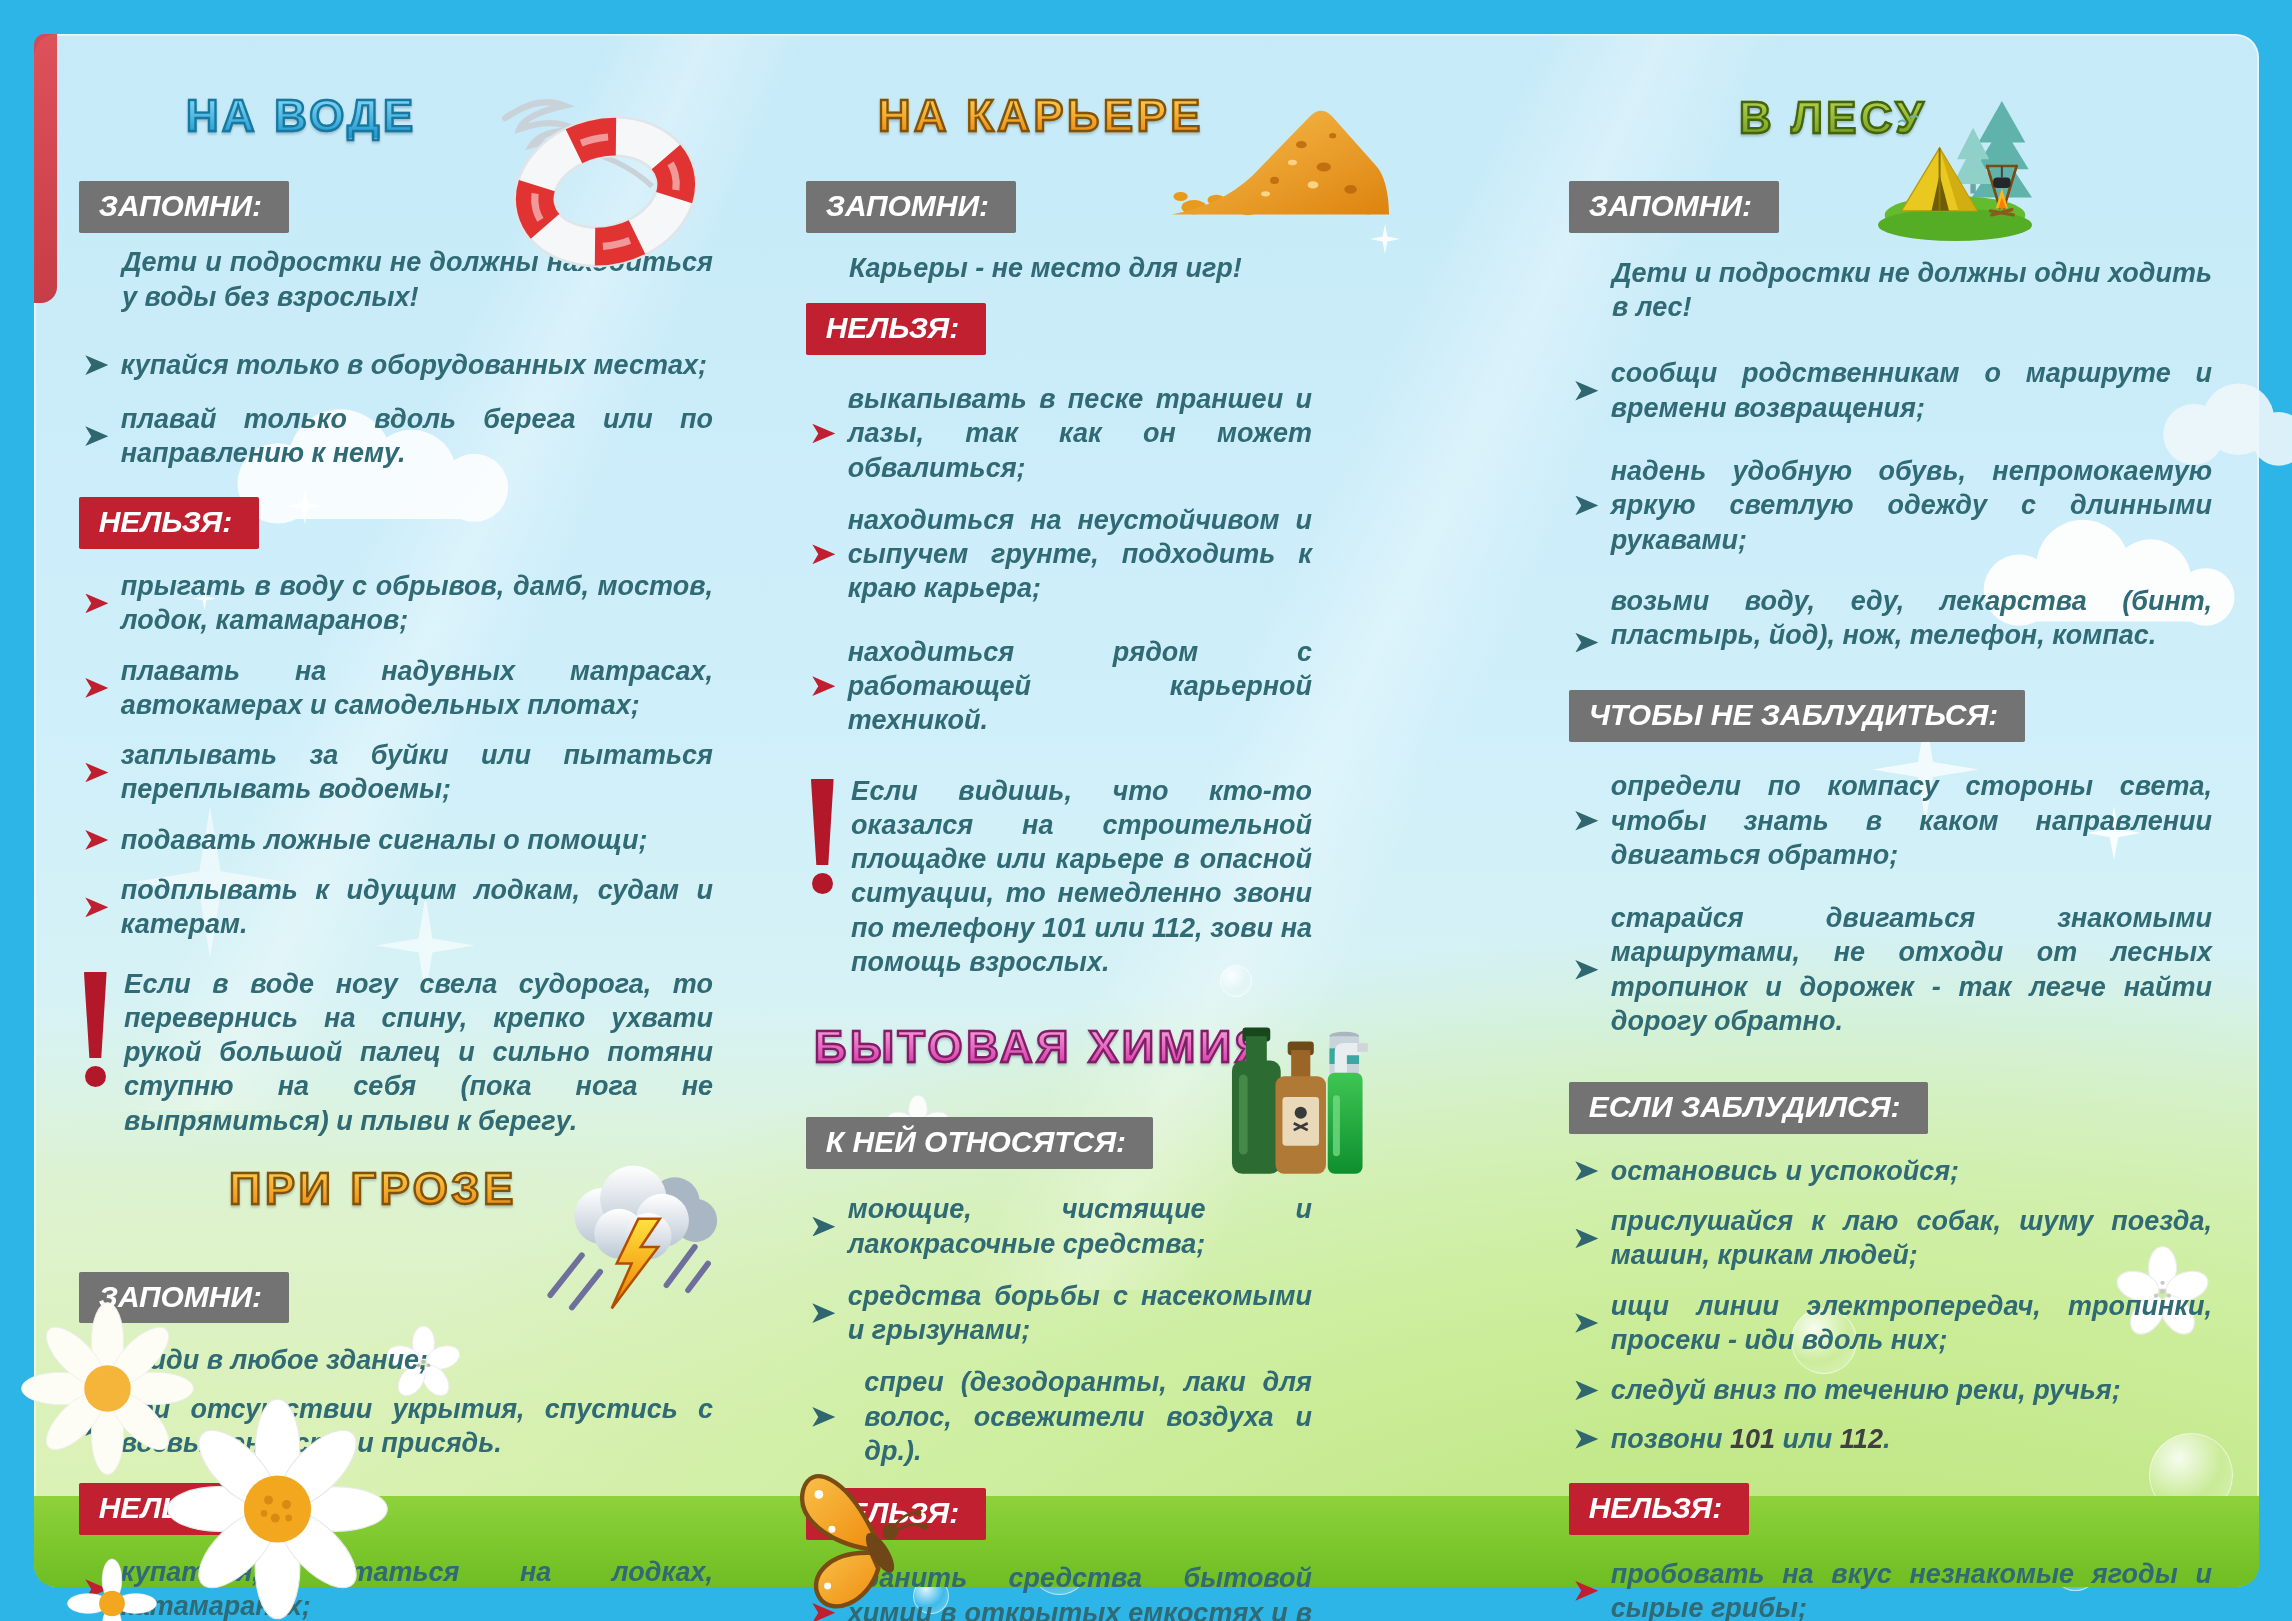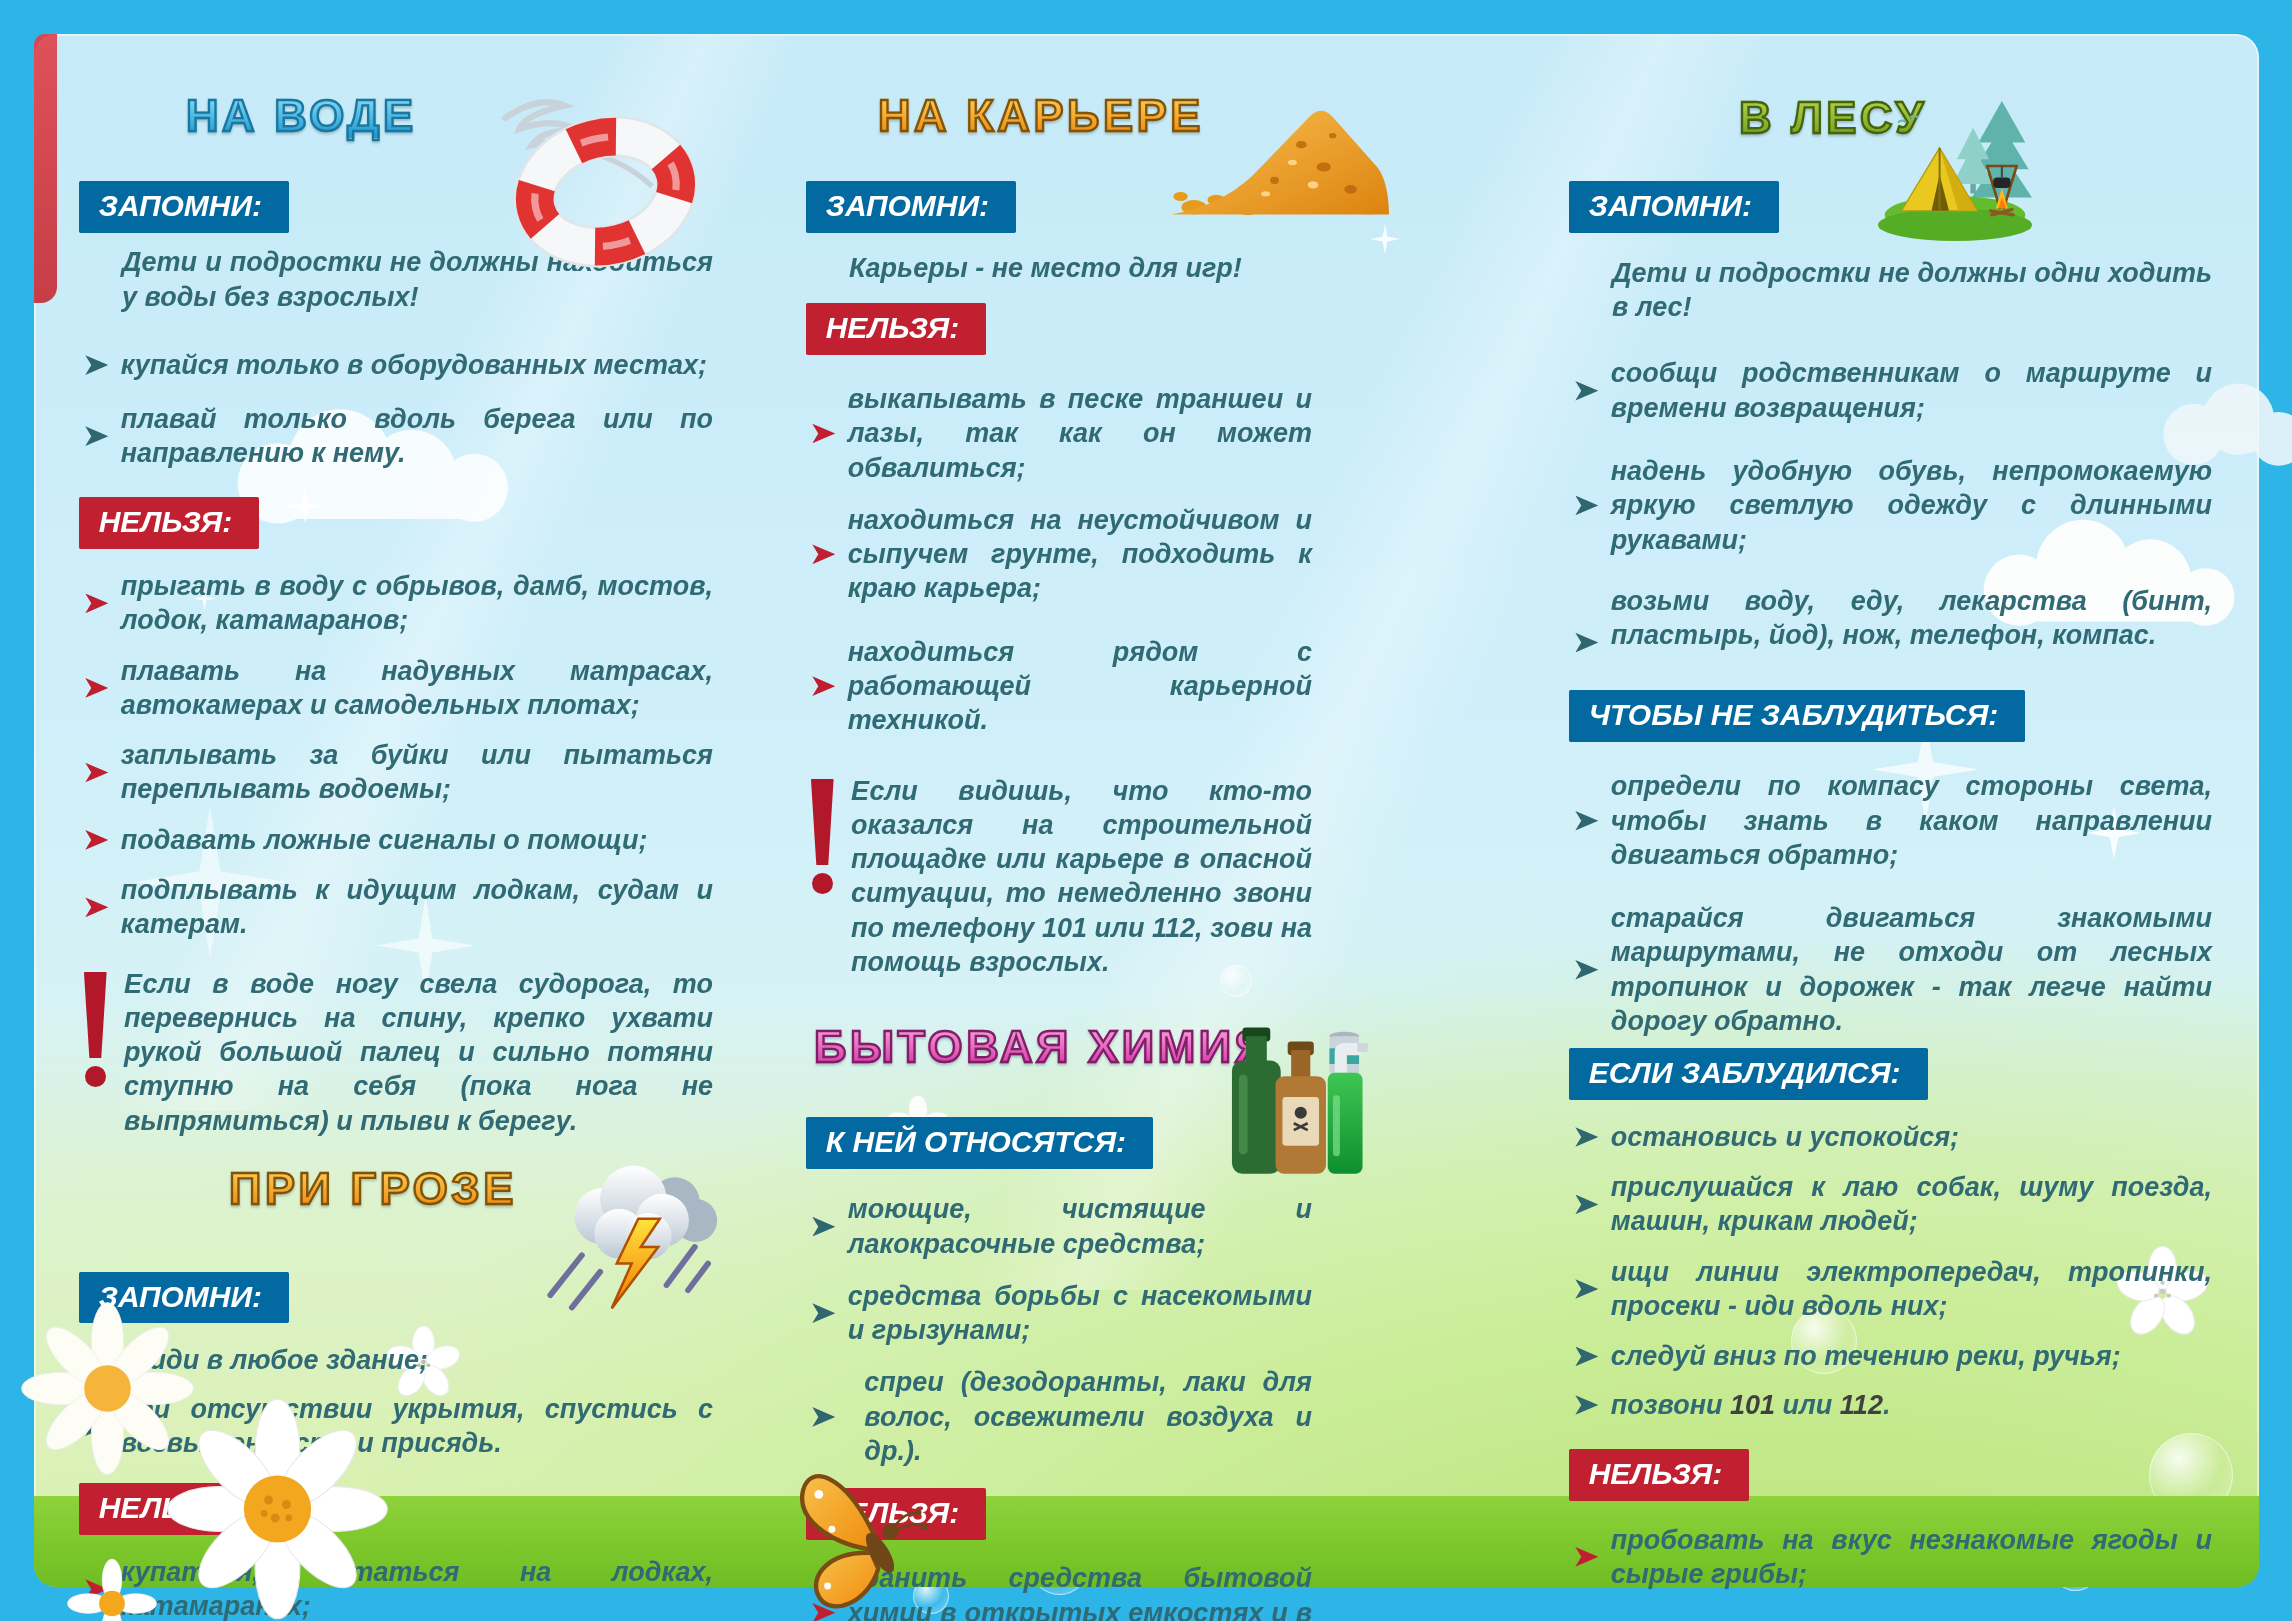--- a/index.html
+++ b/index.html
@@ -27,21 +27,21 @@
     -webkit-text-stroke:2.3px rgba(20,60,90,.55);
     -webkit-background-clip:text;background-clip:text;-webkit-text-fill-color:transparent;
     filter:drop-shadow(0 2.7px 0.9px rgba(30,60,80,.25));display:inline-block;}
   .t-water{color:#2ba0d4;background-image:linear-gradient(#8edff8,#1b96cf);-webkit-text-stroke-color:#19789f;}
   .t-orange{color:#f49a16;background-image:linear-gradient(#ffd257,#ee8608);-webkit-text-stroke-color:#7c5410;}
   .t-pink{color:#e052b5;background-image:linear-gradient(#f7a8dc,#d62fa6);-webkit-text-stroke-color:#7e1f66;}
   .t-green{color:#85ab28;background-image:linear-gradient(#b9d650,#6f9d1d);-webkit-text-stroke-color:#44630f;}
 
   .label{display:inline-block;color:#fff;font-weight:bold;font-style:italic;font-size:30px;
          padding:8px 27px 9.9px 19.7px;border-radius:1.8px;}
-  .teal-bg{background:#0369a1;}
+  .teal-bg{background:#737373;}
   .red-bg{background:#c12031;}
 
   .intro,.itx,.wtx{margin:0;color:#306a74;font-weight:bold;font-style:italic;font-size:27px;line-height:1.27;text-align:justify;}
   .intro{padding-left:43px;}
   .item{display:flex;align-items:center;gap:12.5px;padding-left:6.3px;}
   .itx{flex:1;}
   .arr{flex:none;width:23px;height:19.7px;clip-path:polygon(0 0,100% 50%,0 100%,26% 50%);}
   .arr-teal{background:#2f6670;}
   .arr-red{background:#c01f30;}
 
@@ -403,21 +403,21 @@
     <div class="label teal-bg" style="margin-top:38px;">ЧТОБЫ НЕ ЗАБЛУДИТЬСЯ:</div>
     <div class="item" style="margin-top:27px;">
       <span class="arr arr-teal"></span>
       <p class="itx">определи по компасу стороны света, чтобы знать в каком направлении двигаться обратно;</p>
     </div>
     <div class="item" style="margin-top:29px;">
       <span class="arr arr-teal"></span>
       <p class="itx">старайся двигаться знакомыми маршрутами, не отходи от лесных тропинок и дорожек - так легче найти дорогу обратно.</p>
     </div>
 
-    <div class="label teal-bg" style="margin-top:10px;">ЕСЛИ ЗАБЛУДИЛСЯ:</div>
+    <div class="label teal-bg" style="margin-top:44px;">ЕСЛИ ЗАБЛУДИЛСЯ:</div>
     <div class="item" style="margin-top:19.7px;">
       <span class="arr arr-teal"></span>
       <p class="itx">остановись и успокойся;</p>
     </div>
     <div class="item" style="margin-top:16px;">
       <span class="arr arr-teal"></span>
       <p class="itx">прислушайся к лаю собак, шуму поезда, машин, крикам людей;</p>
     </div>
     <div class="item" style="margin-top:16px;">
       <span class="arr arr-teal"></span>

